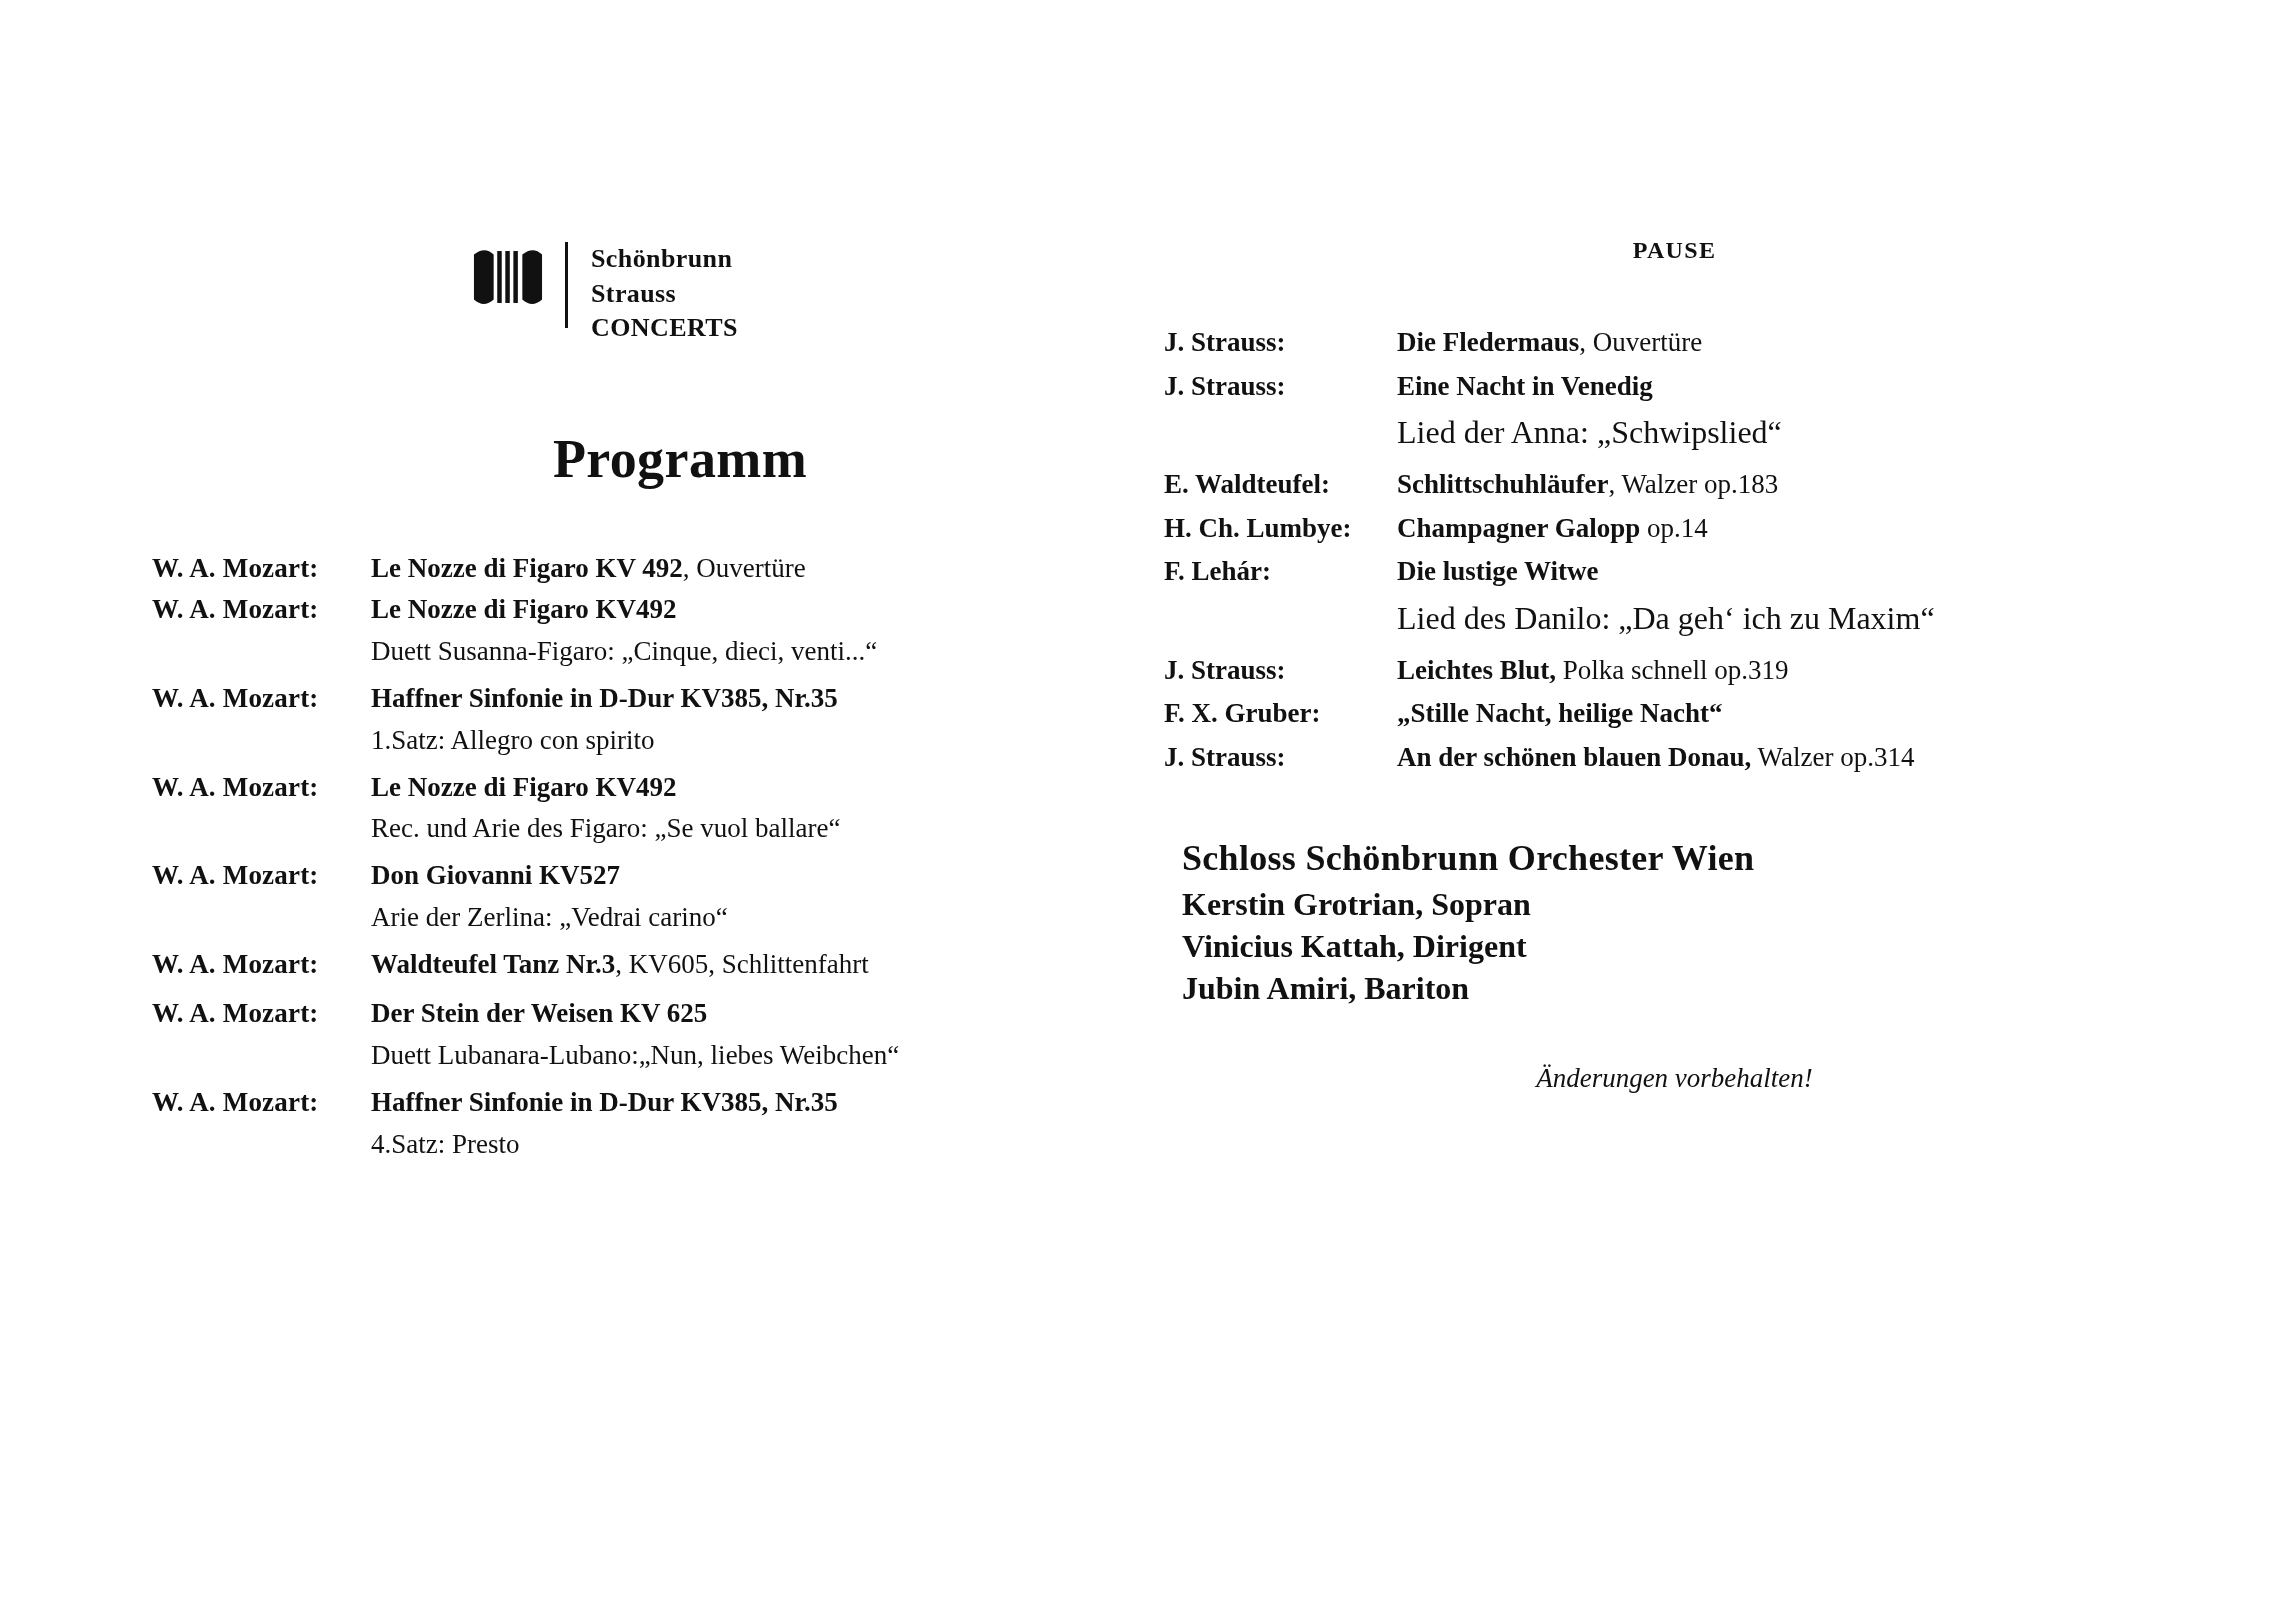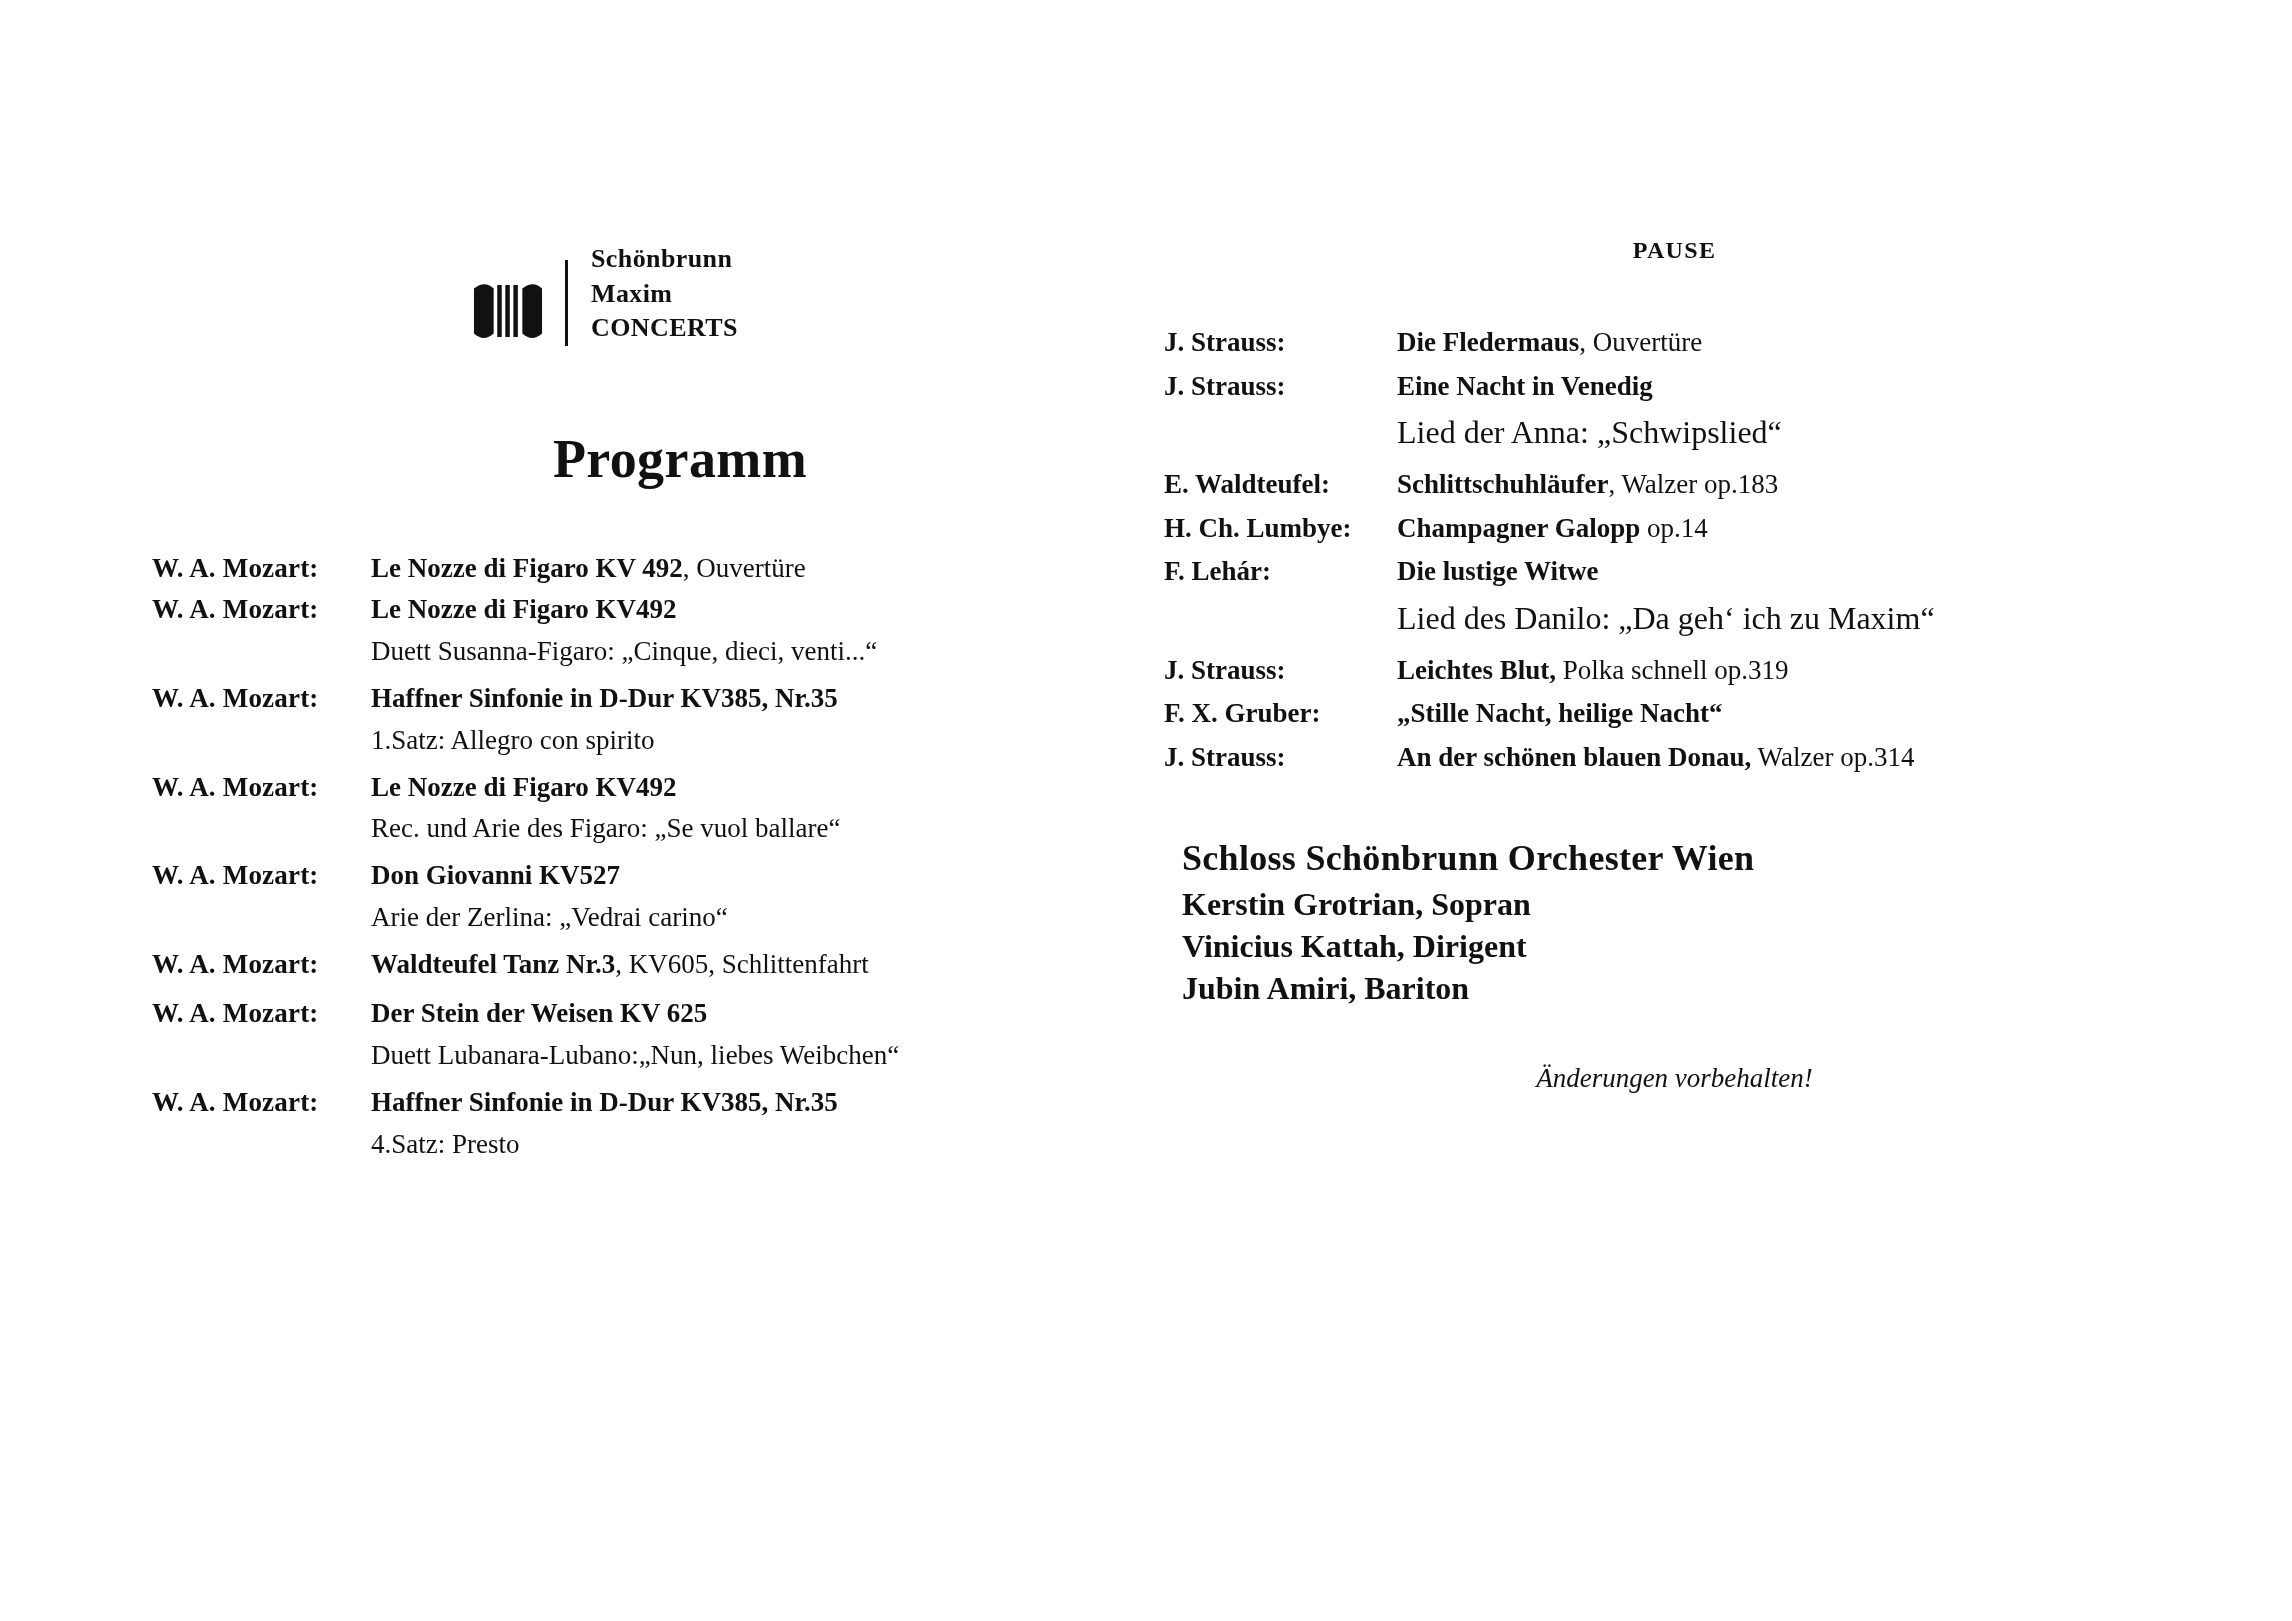--- a/index.html
+++ b/index.html
@@ -24,21 +24,21 @@
   
   .col-left {
     position: absolute;
     left: 152px;
     top: 242px;
     width: 949px;
   }
 
   .brand {
     display: flex;
-    align-items: flex-end;
+    align-items: flex-start;
     margin-left: 313px;
   }
   .brand-logo {
     width: 86px;
     height: 70px;
     flex: 0 0 auto;
   }
   .brand-rule {
     width: 2.7px;
     height: 86px;
@@ -176,21 +176,21 @@
           <path d="M10 14 q12 -10 22 0 l0 50 q-11 10 -22 0 z" fill="#111"></path>
           <path d="M64 14 q12 -10 22 0 l0 50 q-11 10 -22 0 z" fill="#111"></path>
           <rect x="36" y="10" width="5" height="58" fill="#111"></rect>
           <rect x="45" y="10" width="5" height="58" fill="#111"></rect>
           <rect x="54" y="10" width="5" height="58" fill="#111"></rect>
         </svg>
       </span>
       <span class="brand-rule"></span>
       <span class="brand-text">
         <div>Schönbrunn</div>
-        <div>Maxim</div>
+        <div>Strauss</div>
         <div>CONCERTS</div>
       </span>
     </div>
 
     <div class="program-title">Programm</div>
 
     <div class="piece-list">
 
       <div class="piece-row">
         <span class="composer">W. A. Mozart:</span>

